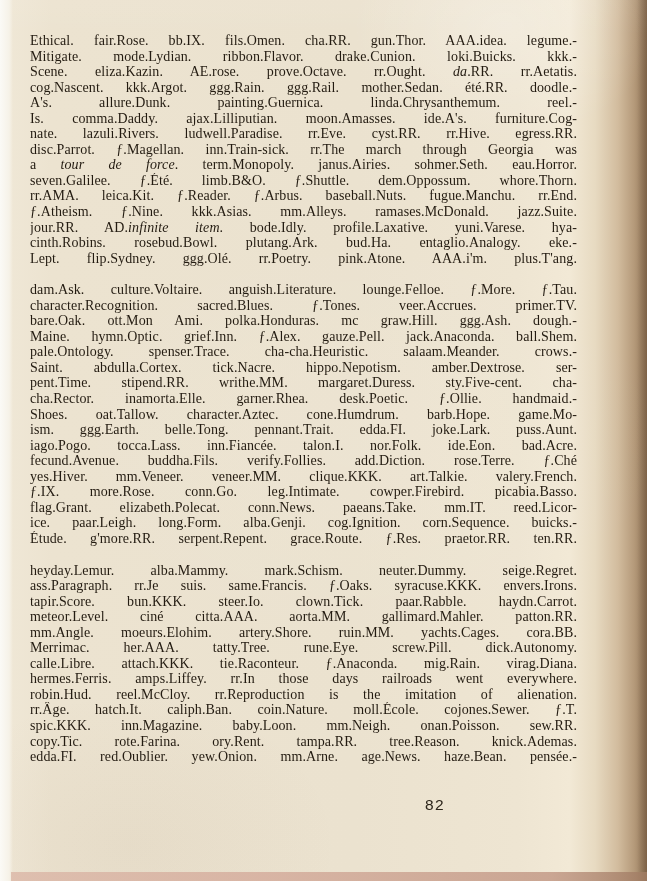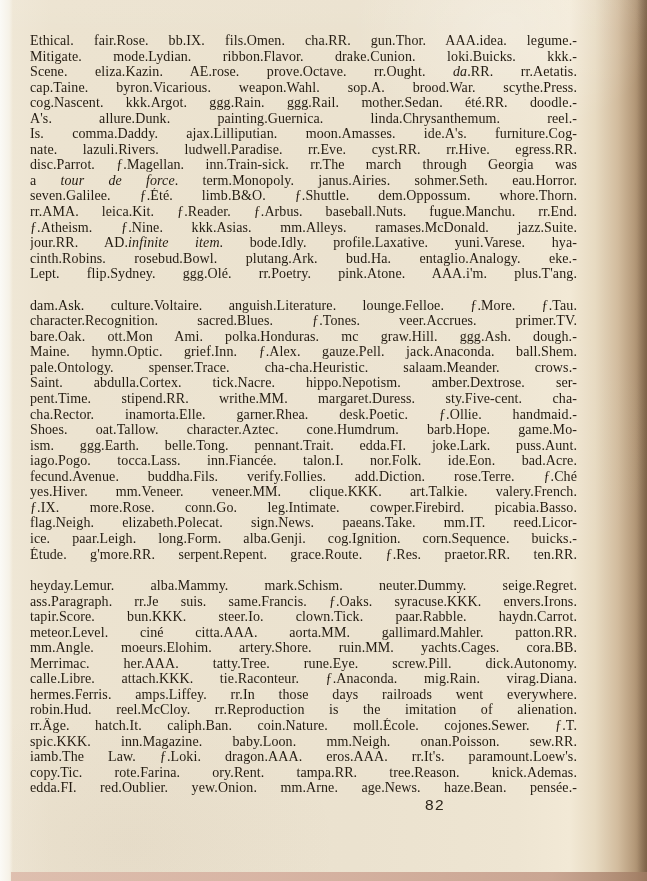--- a/index.html
+++ b/index.html
@@ -63,21 +63,20 @@
 
 <div class="scan">
   <div class="left-strip"></div>
   <div class="right-dark"></div>
 
   <div class="text-block">
     <div class="para">
         <div class="line">Ethical. fair.Rose. bb.IX. fils.Omen. cha.RR. gun.Thor. AAA.idea. legume.-</div>
         <div class="line">Mitigate. mode.Lydian. ribbon.Flavor. drake.Cunion. loki.Buicks. kkk.-</div>
         <div class="line">Scene. eliza.Kazin. AE.rose. prove.Octave. rr.Ought. <i>da</i>.RR. rr.Aetatis.</div>
-        <div class="line">cap.Taine. byron.Vicarious. weapon.Wahl. sop.A. brood.War. scythe.Press.</div>
         <div class="line">cog.Nascent. kkk.Argot. ggg.Rain. ggg.Rail. mother.Sedan. été.RR. doodle.-</div>
         <div class="line">A's. allure.Dunk. painting.Guernica. linda.Chrysanthemum. reel.-</div>
         <div class="line">Is. comma.Daddy. ajax.Lilliputian. moon.Amasses. ide.A's. furniture.Cog-</div>
         <div class="line">nate. lazuli.Rivers. ludwell.Paradise. rr.Eve. cyst.RR. rr.Hive. egress.RR.</div>
         <div class="line">disc.Parrot. ƒ.Magellan. inn.Train-sick. rr.The march through Georgia was</div>
         <div class="line">a <i>tour de force</i>. term.Monopoly. janus.Airies. sohmer.Seth. eau.Horror.</div>
         <div class="line">seven.Galilee. ƒ.Été. limb.B&amp;O. ƒ.Shuttle. dem.Oppossum. whore.Thorn.</div>
         <div class="line">rr.AMA. leica.Kit. ƒ.Reader. ƒ.Arbus. baseball.Nuts. fugue.Manchu. rr.End.</div>
         <div class="line">ƒ.Atheism. ƒ.Nine. kkk.Asias. mm.Alleys. ramases.McDonald. jazz.Suite.</div>
         <div class="line">jour.RR. AD.<i>infinite item</i>. bode.Idly. profile.Laxative. yuni.Varese. hya-</div>
@@ -92,37 +91,36 @@
         <div class="line">pale.Ontology. spenser.Trace. cha-cha.Heuristic. salaam.Meander. crows.-</div>
         <div class="line">Saint. abdulla.Cortex. tick.Nacre. hippo.Nepotism. amber.Dextrose. ser-</div>
         <div class="line">pent.Time. stipend.RR. writhe.MM. margaret.Duress. sty.Five-cent. cha-</div>
         <div class="line">cha.Rector. inamorta.Elle. garner.Rhea. desk.Poetic. ƒ.Ollie. handmaid.-</div>
         <div class="line">Shoes. oat.Tallow. character.Aztec. cone.Humdrum. barb.Hope. game.Mo-</div>
         <div class="line">ism. ggg.Earth. belle.Tong. pennant.Trait. edda.FI. joke.Lark. puss.Aunt.</div>
         <div class="line">iago.Pogo. tocca.Lass. inn.Fiancée. talon.I. nor.Folk. ide.Eon. bad.Acre.</div>
         <div class="line">fecund.Avenue. buddha.Fils. verify.Follies. add.Diction. rose.Terre. ƒ.Ché</div>
         <div class="line">yes.Hiver. mm.Veneer. veneer.MM. clique.KKK. art.Talkie. valery.French.</div>
         <div class="line">ƒ.IX. more.Rose. conn.Go. leg.Intimate. cowper.Firebird. picabia.Basso.</div>
-        <div class="line">flag.Neigh. elizabeth.Polecat. sign.News. paeans.Take. mm.IT. reed.Licor-</div>
+        <div class="line">flag.Grant. elizabeth.Polecat. conn.News. paeans.Take. mm.IT. reed.Licor-</div>
         <div class="line">ice. paar.Leigh. long.Form. alba.Genji. cog.Ignition. corn.Sequence. buicks.-</div>
         <div class="line">Étude. g'more.RR. serpent.Repent. grace.Route. ƒ.Res. praetor.RR. ten.RR.</div>
       </div>
     <div class="para">
         <div class="line">heyday.Lemur. alba.Mammy. mark.Schism. neuter.Dummy. seige.Regret.</div>
         <div class="line">ass.Paragraph. rr.Je suis. same.Francis. ƒ.Oaks. syracuse.KKK. envers.Irons.</div>
         <div class="line">tapir.Score. bun.KKK. steer.Io. clown.Tick. paar.Rabble. haydn.Carrot.</div>
         <div class="line">meteor.Level. ciné citta.AAA. aorta.MM. gallimard.Mahler. patton.RR.</div>
         <div class="line">mm.Angle. moeurs.Elohim. artery.Shore. ruin.MM. yachts.Cages. cora.BB.</div>
         <div class="line">Merrimac. her.AAA. tatty.Tree. rune.Eye. screw.Pill. dick.Autonomy.</div>
         <div class="line">calle.Libre. attach.KKK. tie.Raconteur. ƒ.Anaconda. mig.Rain. virag.Diana.</div>
         <div class="line">hermes.Ferris. amps.Liffey. rr.In those days railroads went everywhere.</div>
         <div class="line">robin.Hud. reel.McCloy. rr.Reproduction is the imitation of alienation.</div>
         <div class="line">rr.Âge. hatch.It. caliph.Ban. coin.Nature. moll.École. cojones.Sewer. ƒ.T.</div>
         <div class="line">spic.KKK. inn.Magazine. baby.Loon. mm.Neigh. onan.Poisson. sew.RR.</div>
-        <div class="line">iamb.The Law. ƒ.Loki. dragon.AAA. eros.AAA. rr.It's. paramount.Loew's.</div>
         <div class="line">copy.Tic. rote.Farina. ory.Rent. tampa.RR. tree.Reason. knick.Ademas.</div>
         <div class="line">edda.FI. red.Oublier. yew.Onion. mm.Arne. age.News. haze.Bean. pensée.-</div>
       </div>
   </div>
 
   <div class="page-number">82</div>
 
   <div class="bottom-edge"></div>
 </div>
 

